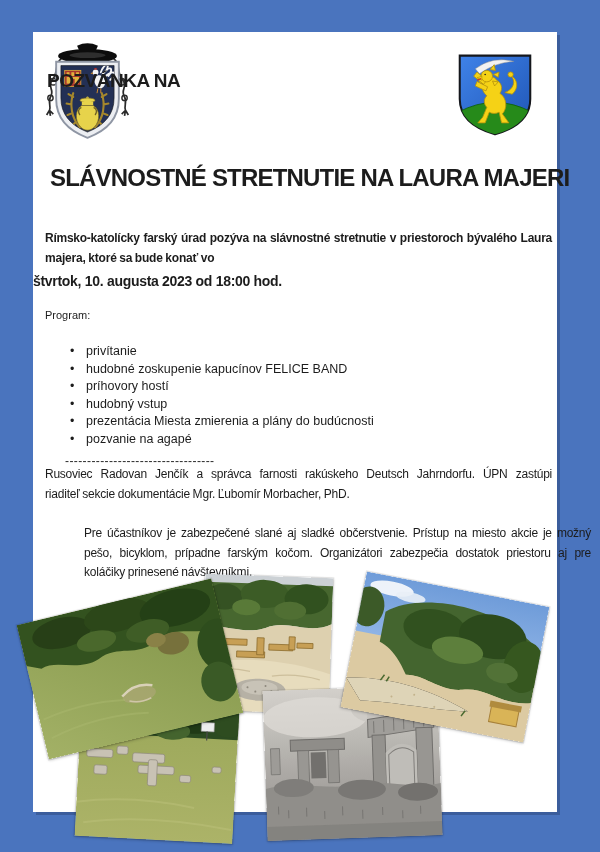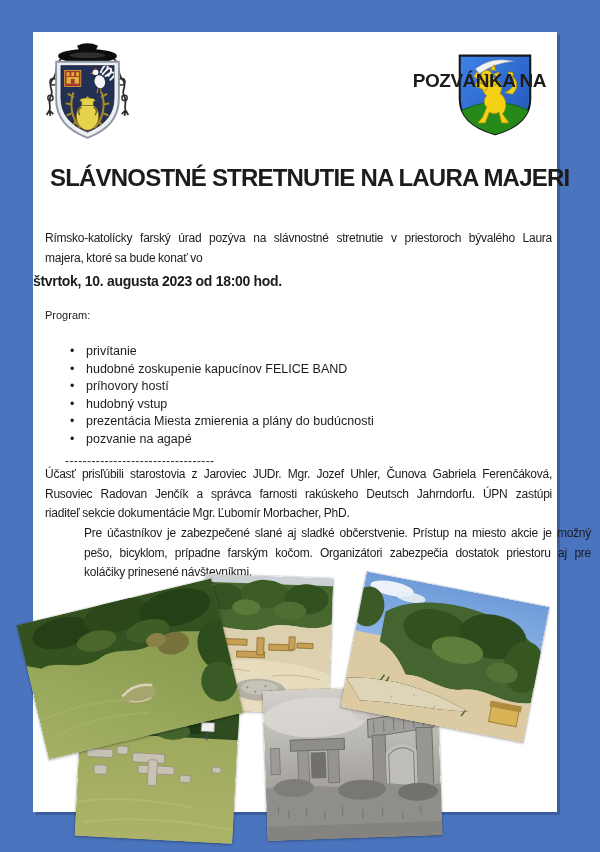--- a/index.html
+++ b/index.html
@@ -1,26 +1,26 @@
 <!DOCTYPE html>
 <html><head>
 <meta charset="utf-8">
 <style>
   html,body{margin:0;padding:0;background:#333;}
   .canvas{position:relative;width:600px;height:852px;background:#4a74be;overflow:hidden;
           font-family:"Liberation Sans",sans-serif;color:#1c1c1c;}
   .page{position:absolute;left:33px;top:32px;width:524px;height:780px;background:#ffffff;
         box-shadow:3px 3px 0 rgba(25,40,80,.30);z-index:1;}
   .abs{position:absolute;}
-  .kicker{left:0;right:11px;top:38px;text-align:right;font-weight:700;font-size:19px;letter-spacing:-.5px;padding-left:14px;}
+  .kicker{left:0;right:11px;top:38px;text-align:left;font-weight:700;font-size:19px;letter-spacing:-.5px;padding-left:14px;}
   .title{left:0;right:0;top:132px;text-align:center;font-weight:700;font-size:24px;letter-spacing:-.8px;white-space:nowrap;padding-left:17px;}
   .para{font-size:12px;line-height:19.5px;}
   .jline{text-align:justify;text-align-last:justify;word-spacing:-2px;letter-spacing:-.25px;white-space:normal;}
   .lline{text-align:left;word-spacing:-.5px;letter-spacing:-.2px;}
-  .intro{left:12px;top:196px;width:507px;line-height:20px;}
+  .intro{left:12px;top:196px;width:507px;line-height:20px;font-weight:bold;}
   .date{left:0;right:0;top:241px;text-align:left;font-weight:700;font-size:14px;letter-spacing:-.3px;}
   .program-label{left:12px;top:277px;font-size:11px;}
   .bullets{left:37px;top:311px;font-size:12.5px;line-height:17.5px;}
   .bullet-item{position:relative;padding-left:16px;}
   .bullet-item::before{content:"•";position:absolute;left:0;top:0;font-size:12.5px;}
   .divider{left:32px;top:422px;font-size:12px;letter-spacing:.4px;color:#2a2a2a;}
   .guests{left:12px;top:433px;width:507px;}
   .logistics{left:12px;top:492px;width:507px;margin-left:39px;}
   .crest-left{left:7px;top:5px;width:95px;height:118px;}
   .crest-right{left:421px;top:13px;width:82px;height:100px;}
@@ -128,21 +128,20 @@
       <div class="bullet-item">hudobné zoskupenie kapucínov FELICE BAND</div>
       <div class="bullet-item">príhovory hostí</div>
       <div class="bullet-item">hudobný vstup</div>
       <div class="bullet-item">prezentácia Miesta zmierenia a plány do budúcnosti</div>
       <div class="bullet-item">pozvanie na agapé</div>
     </div>
 
     <div class="abs divider">----------------------------------</div>
 
     <div class="abs para guests">
-      <div class="jline">Účasť prisľúbili starostovia z Jaroviec JUDr. Mgr. Jozef Uhler, Čunova Gabriela Ferenčáková,</div>
       <div class="jline">Rusoviec Radovan Jenčík a správca farnosti rakúskeho Deutsch Jahrndorfu. ÚPN zastúpi</div>
       <div class="lline">riaditeľ sekcie dokumentácie Mgr. Ľubomír Morbacher, PhD.</div>
     </div>
 
     <div class="abs para logistics">
       <div class="jline">Pre účastníkov je zabezpečené slané aj sladké občerstvenie. Prístup na miesto akcie je možný</div>
       <div class="jline">pešo, bicyklom, prípadne farským kočom. Organizátori zabezpečia dostatok priestoru aj pre</div>
       <div class="lline">koláčiky prinesené návštevníkmi.</div>
     </div>
   </div>

